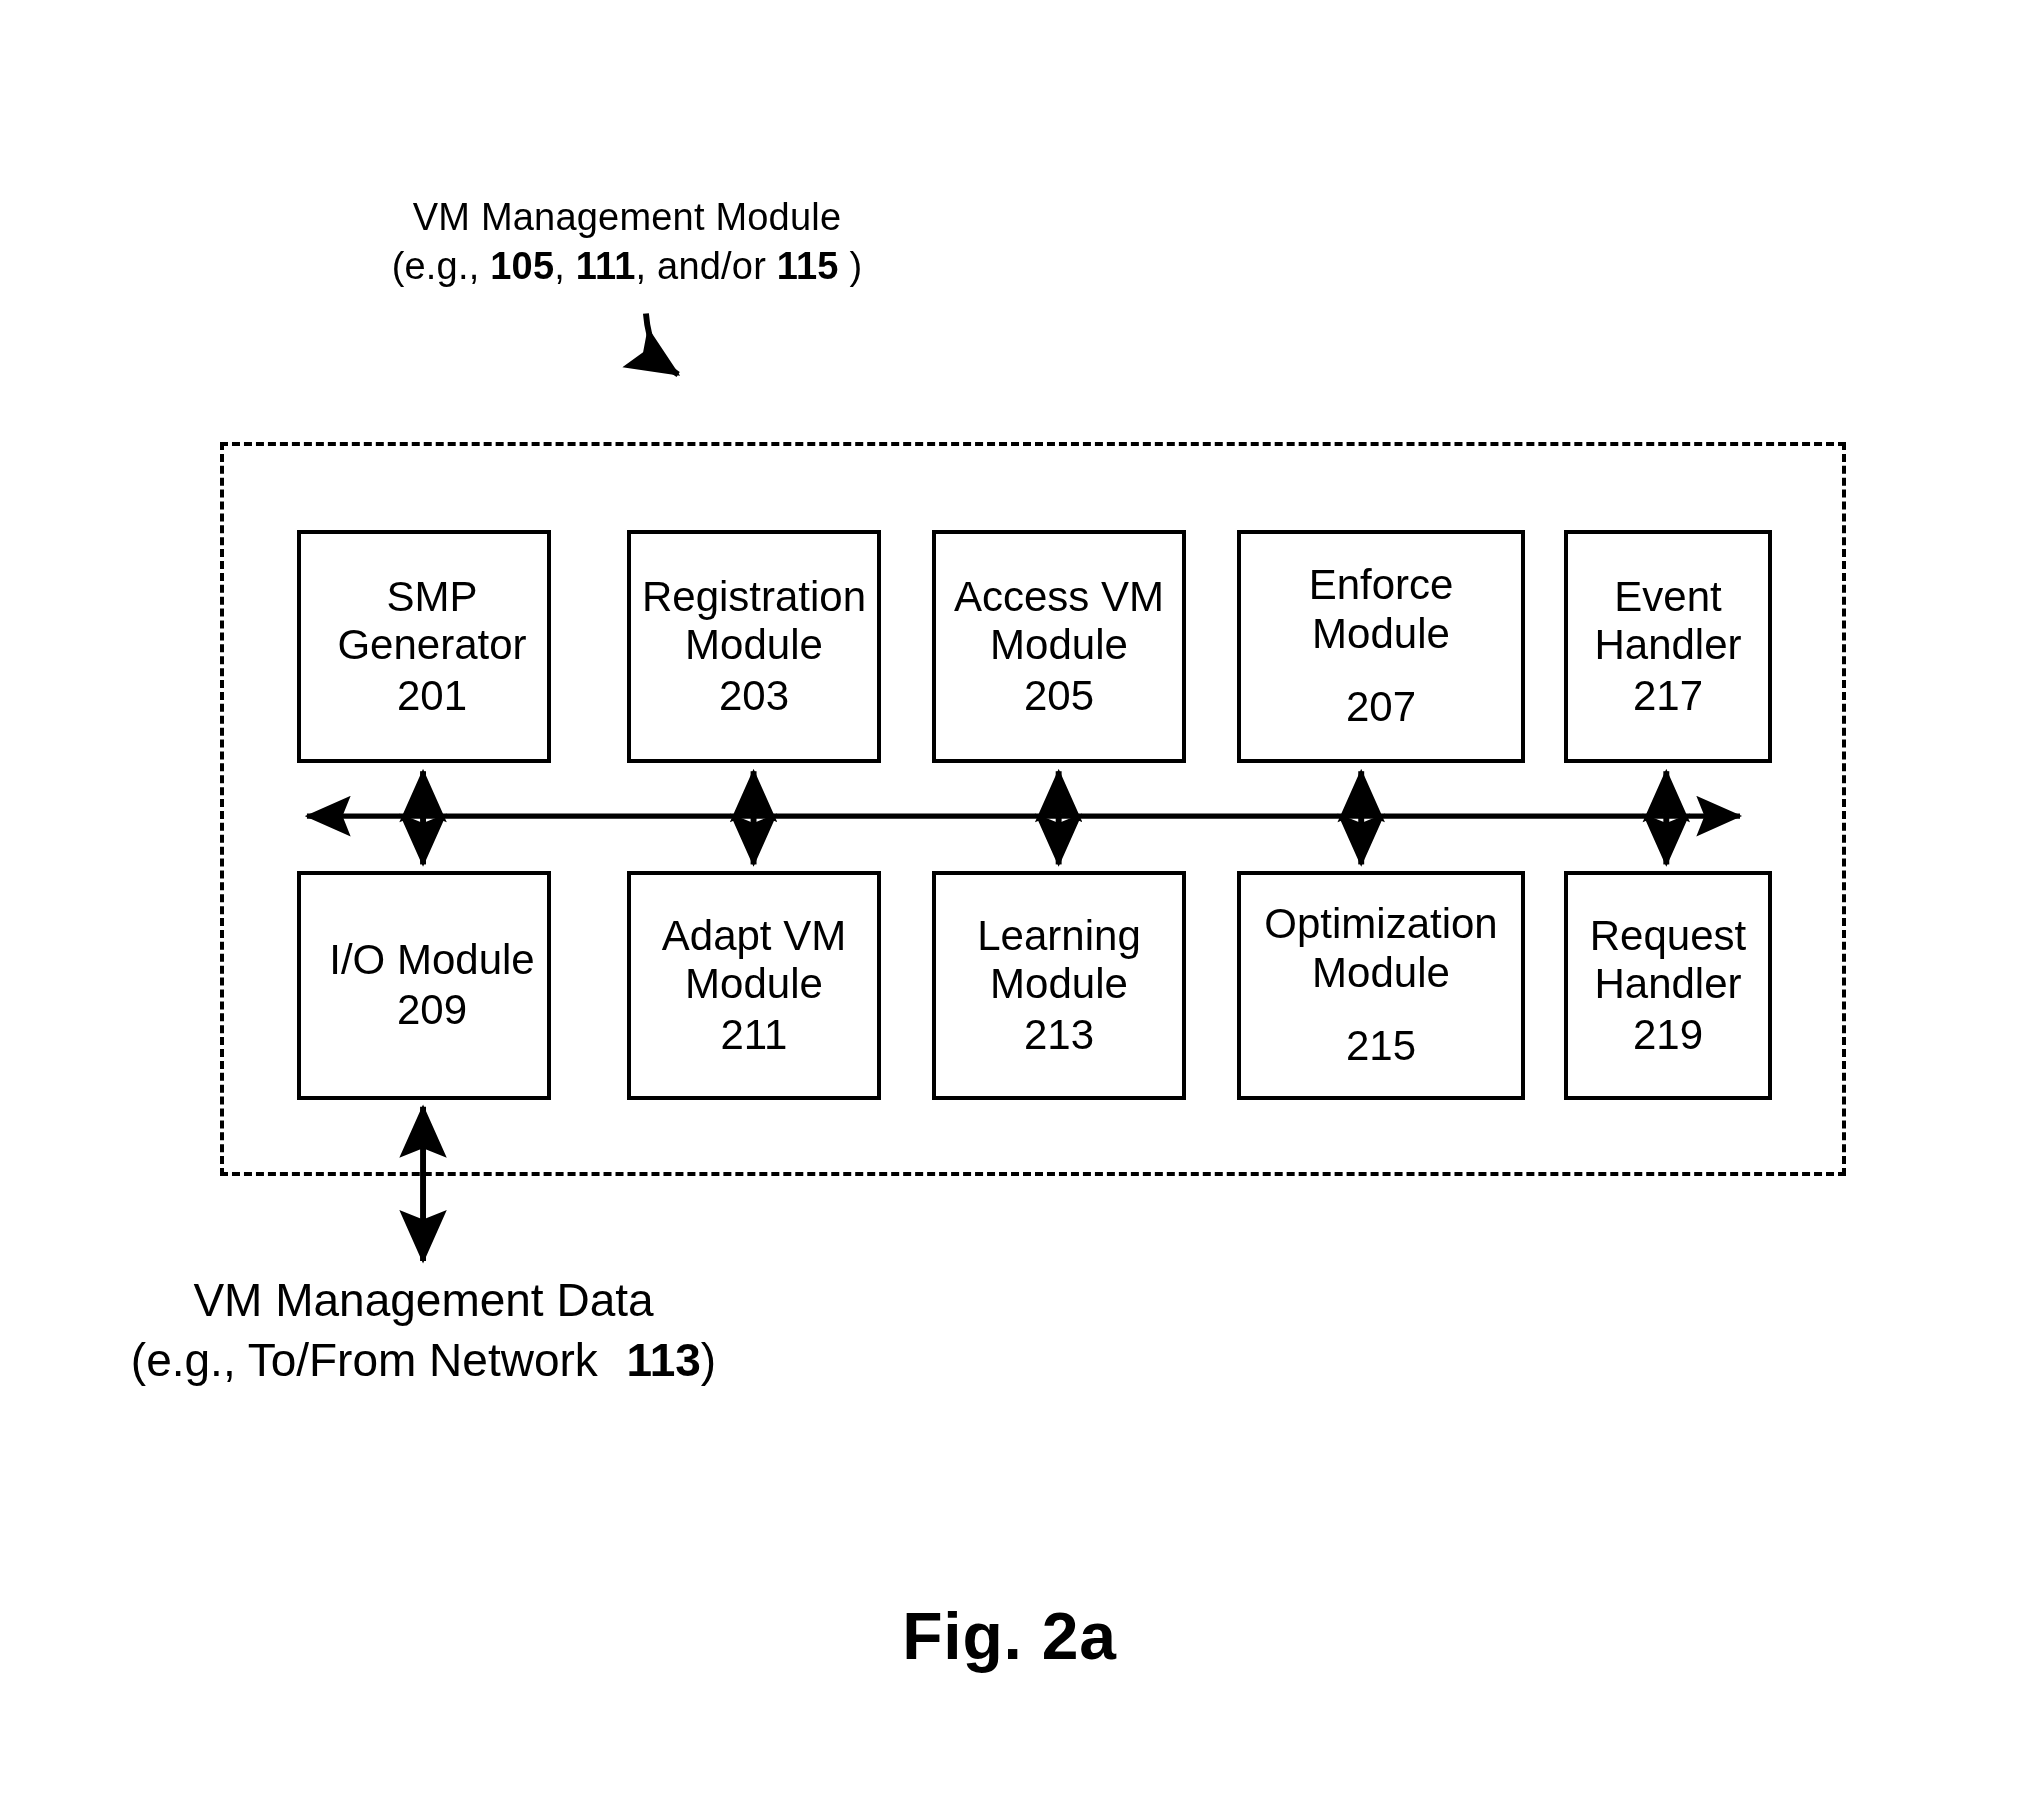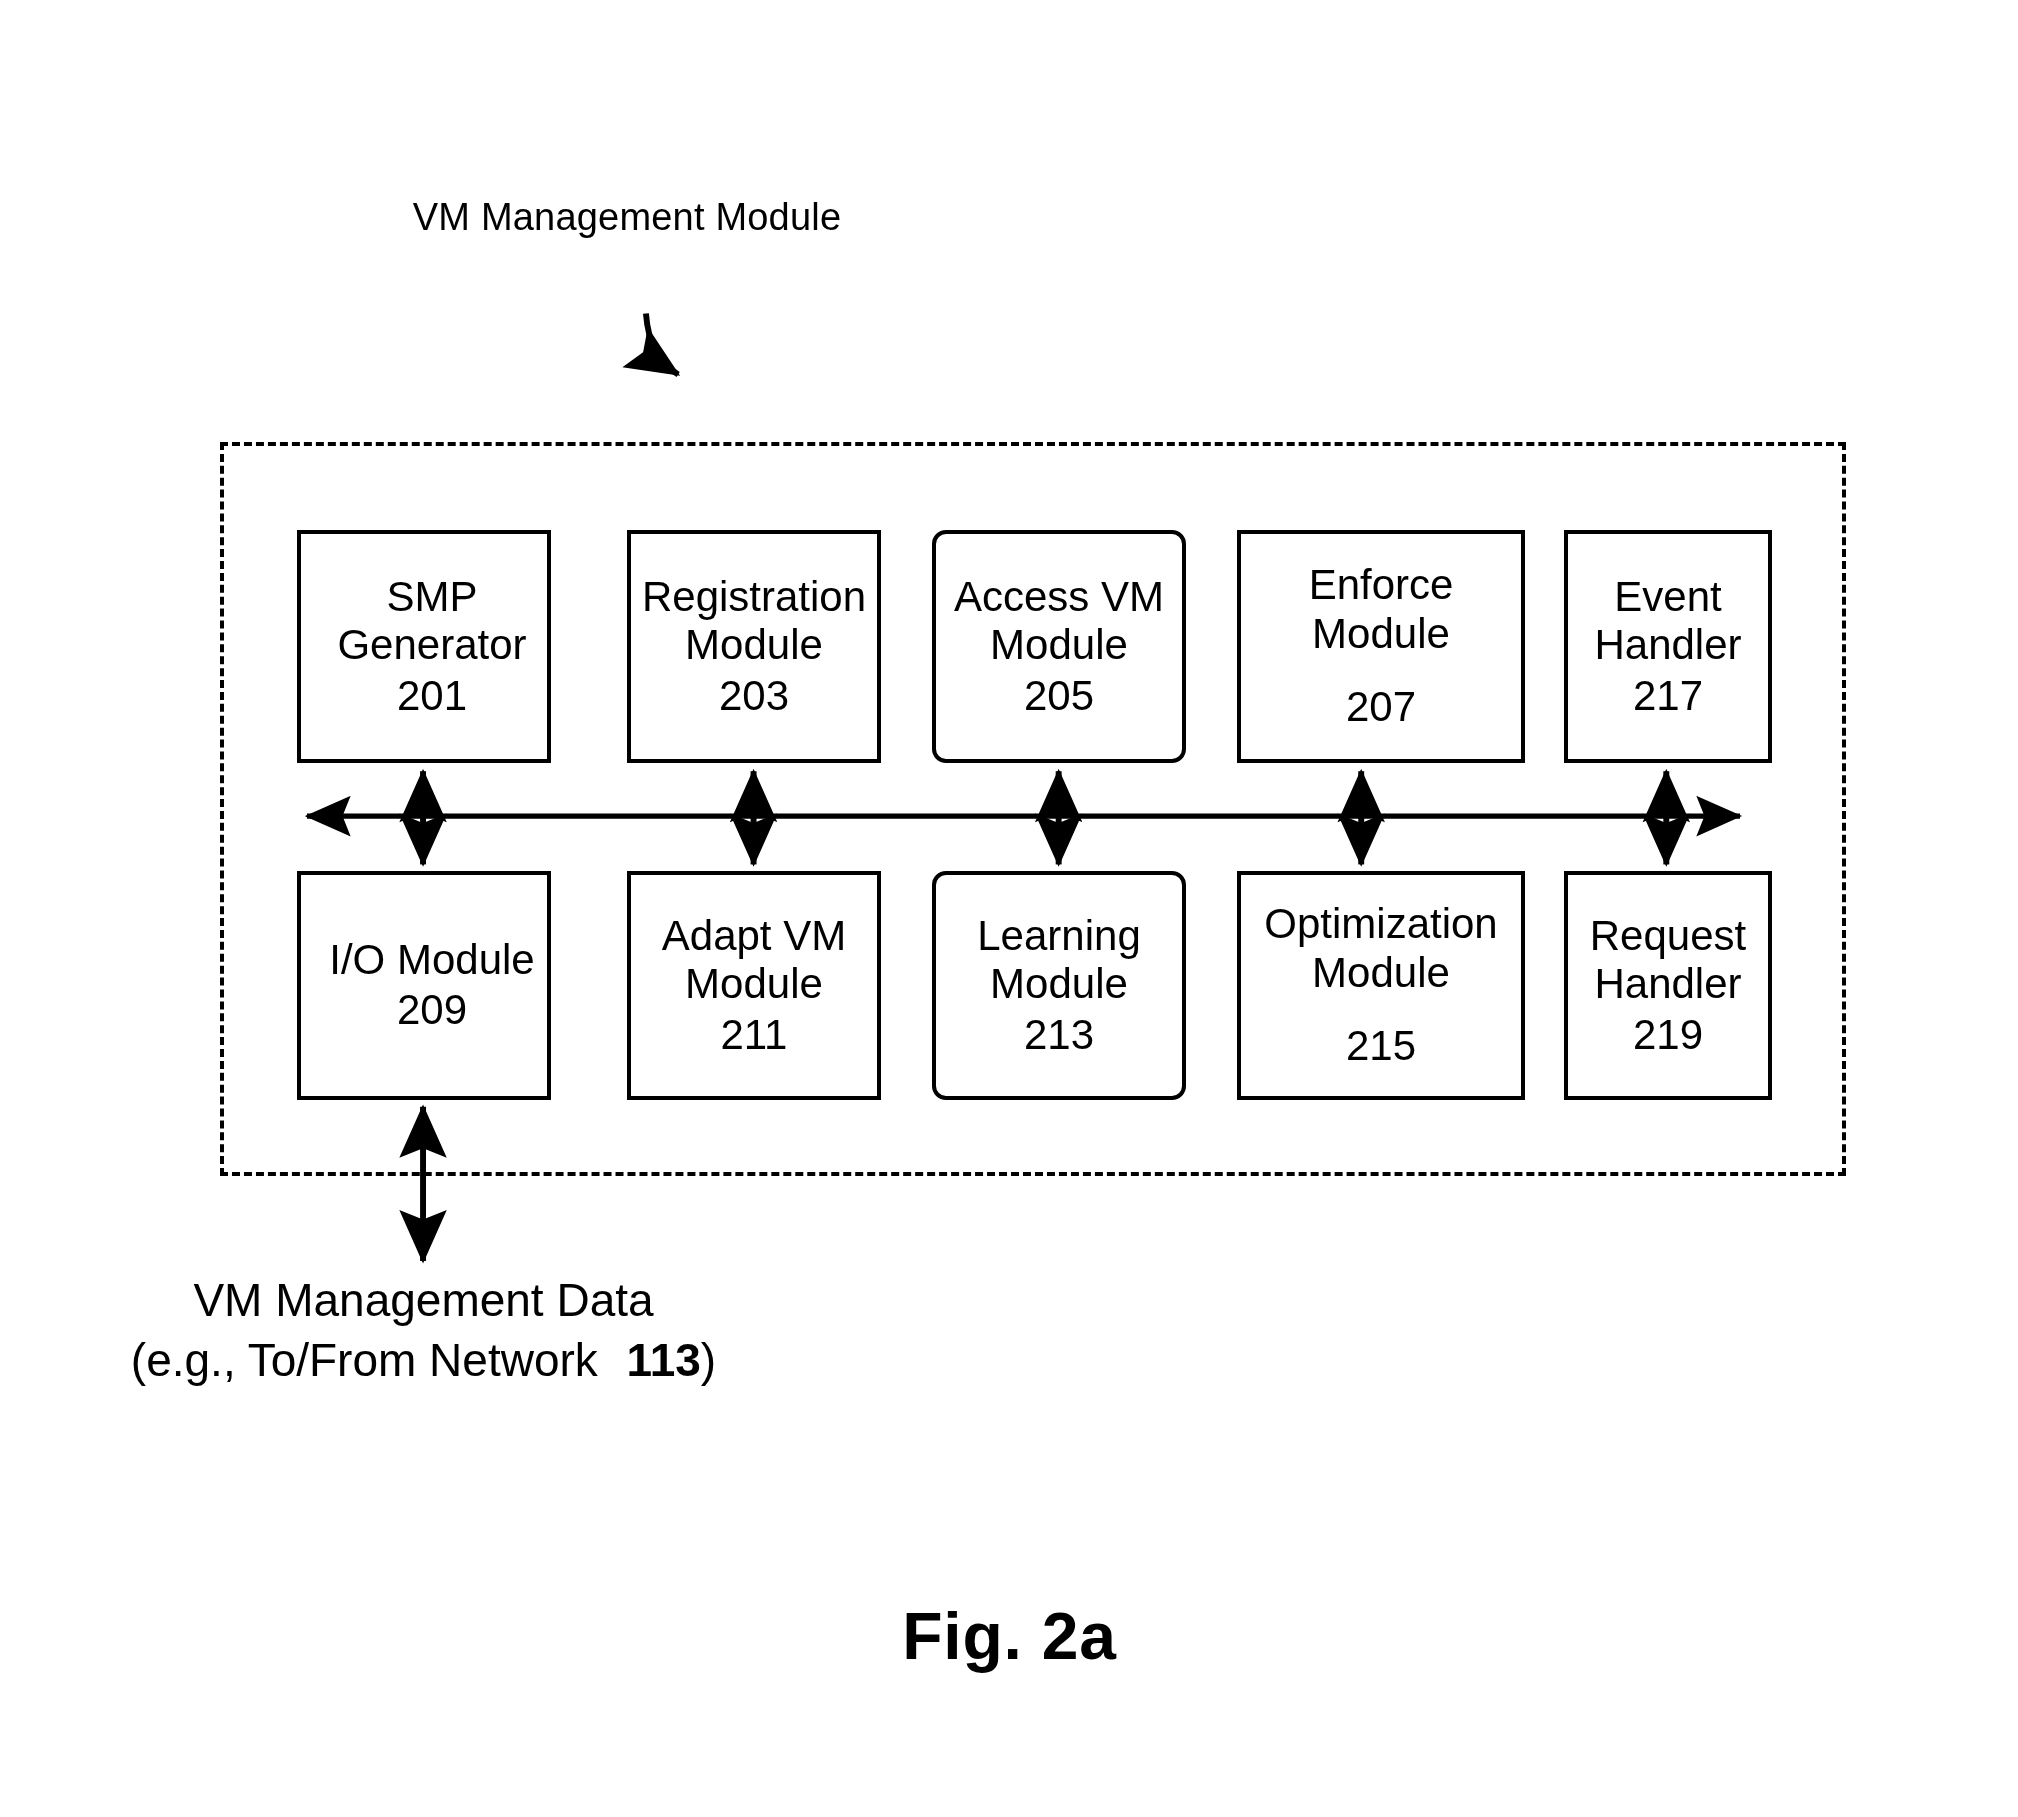--- a/index.html
+++ b/index.html
@@ -69,21 +69,21 @@
   .module-box .mb-num {
     font-weight: normal;
     margin-top: 1.7px;
   }
 
   .row-top    { top: 530px; height: 233px; }
   .row-bottom { top: 871px; height: 229px; }
 
   .col-1 { left: 297px;  width: 254px; padding-left: 16px; }
   .col-2 { left: 627px;  width: 254px; }
-  .col-3 { left: 932px; width: 254px; border-radius: 14px; }
+  .col-3 { left: 932px; width: 254px; }
   .col-4 { left: 1237px; width: 288px; gap: 23px; }
   .col-5 { left: 1564px; width: 208px; }
 
   
   .connectors {
     position: absolute;
     left: 0;
     top: 0;
     width: 2019px;
     height: 1817px;
@@ -115,20 +115,21 @@
     margin-top: 45px;
   }
 </style>
 </head>
 <body>
 
 <div class="figure-root">
 
   <div class="callout">
     <div class="line1">VM Management Module</div>
+    <div class="line2"><span>(e.g., </span><b>105</b><span>, </span><b>111</b><span>, and/or </span><b>115</b><span> )</span></div>
   </div>
 
   <div class="dashed-container"></div>
 
   <div class="module-box row-top col-1">
     <span class="mb-label">SMP
 Generator</span>
     <span class="mb-num">201</span>
   </div>
   <div class="module-box row-top col-2">

